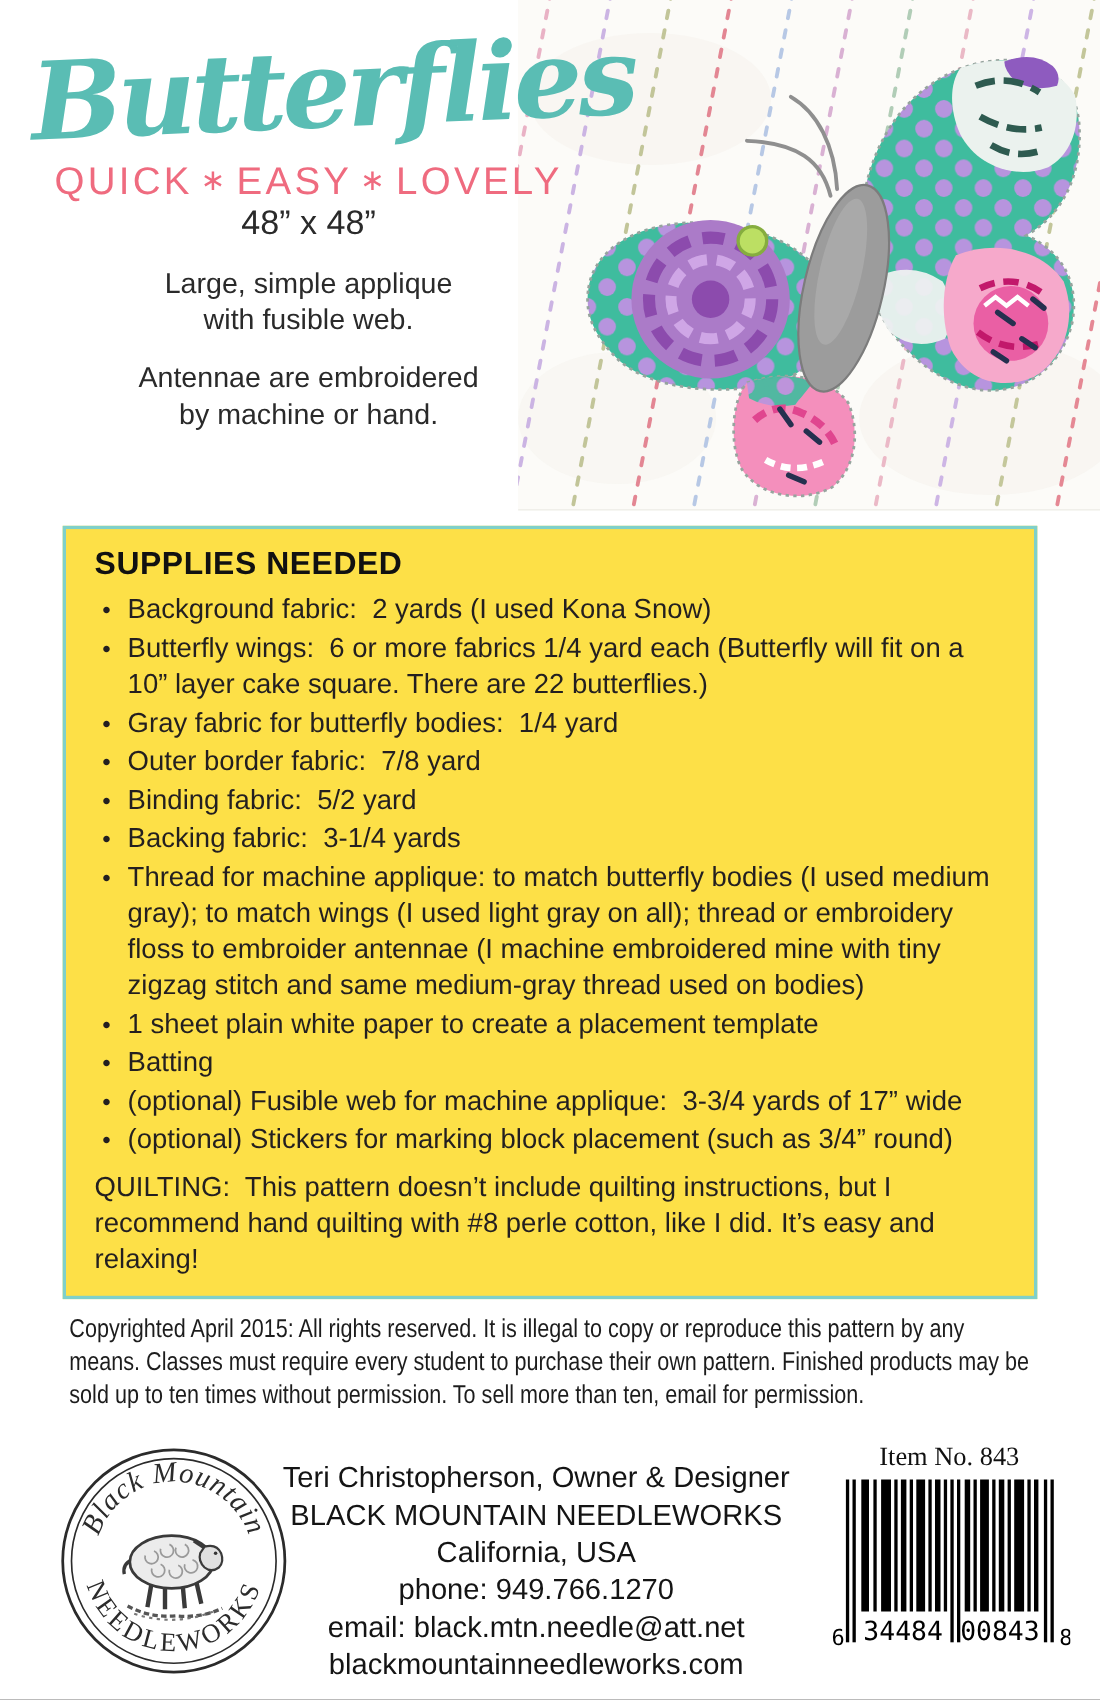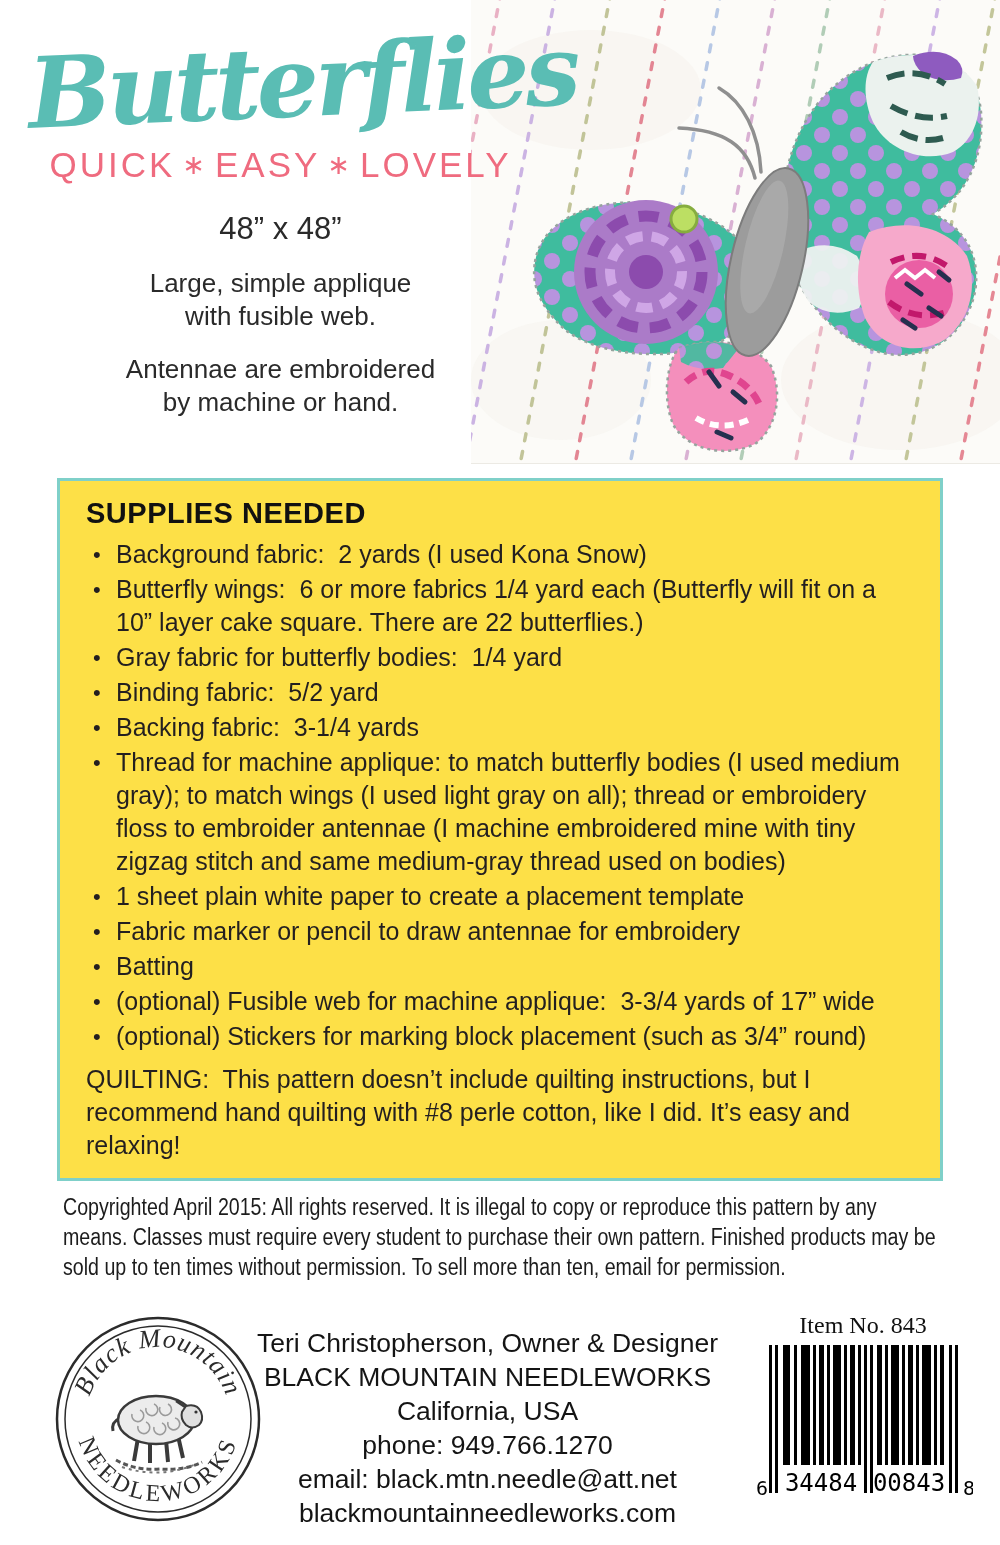--- a/index.html
+++ b/index.html
@@ -34,21 +34,21 @@
     color:var(--teal,#5ABDB4);
     transform:rotate(-2.5deg);
   }
   .subtitle{
     margin-top:10px;
     font-size:35px;letter-spacing:3px;word-spacing:5px;
     color:var(--coral,#EF6B7F);
     font-weight:400;
   }
   .subtitle .star{font-size:27px;position:relative;top:-3px;padding:0 7px;}
-  .dims{margin-top:26px;font-size:31px;color:#2a2a2a;}
+  .dims{font-size:31px;color:#2a2a2a;}
   .desc{margin:20px 0 0 0;font-size:26px;line-height:1.27;color:#2a2a2a;white-space:pre-line;}
   
   .supplies{
     position:absolute;left:57px;top:478px;width:886px;
     box-sizing:border-box;
     border:3px solid var(--box_border,#7FD0C9);
     padding:16px 24px 16px 26px;
     background:#fde047;z-index:2;
   }
   .supplies h2{
@@ -179,25 +179,25 @@
     <p class="desc">Antennae are embroidered
 by machine or hand.</p>
   </header>
 
   <section class="supplies">
     <h2>SUPPLIES NEEDED</h2>
     <ul>
       <li>Background fabric:  2 yards (I used Kona Snow)</li>
       <li>Butterfly wings:  6 or more fabrics 1/4 yard each (Butterfly will fit on a 10” layer cake square. There are 22 butterflies.)</li>
       <li>Gray fabric for butterfly bodies:  1/4 yard</li>
+      <li>Outer border fabric:  7/8 yard</li>
       <li>Binding fabric:  5/2 yard</li>
       <li>Backing fabric:  3-1/4 yards</li>
       <li>Thread for machine applique: to match butterfly bodies (I used medium gray); to match wings (I used light gray on all); thread or embroidery floss to embroider antennae (I machine embroidered mine with tiny zigzag stitch and same medium-gray thread used on bodies)</li>
       <li>1 sheet plain white paper to create a placement template</li>
-      <li>Fabric marker or pencil to draw antennae for embroidery</li>
       <li>Batting</li>
       <li>(optional) Fusible web for machine applique:  3-3/4 yards of 17” wide</li>
       <li>(optional) Stickers for marking block placement (such as 3/4” round)</li>
     </ul>
     <p class="quilting"><strong>QUILTING:</strong><span>  This pattern doesn’t include quilting instructions, but I recommend hand quilting with #8 perle cotton, like I did. It’s easy and relaxing!</span></p>
   </section>
 
   <p class="copyright">Copyrighted April 2015:  All rights reserved. It is illegal to copy or reproduce this pattern by any means. Classes must require every student to purchase their own pattern. Finished products may be sold up to ten times without permission. To sell more than ten, email for permission.</p>
 
   <svg class="logo" viewBox="0 0 212 222">

